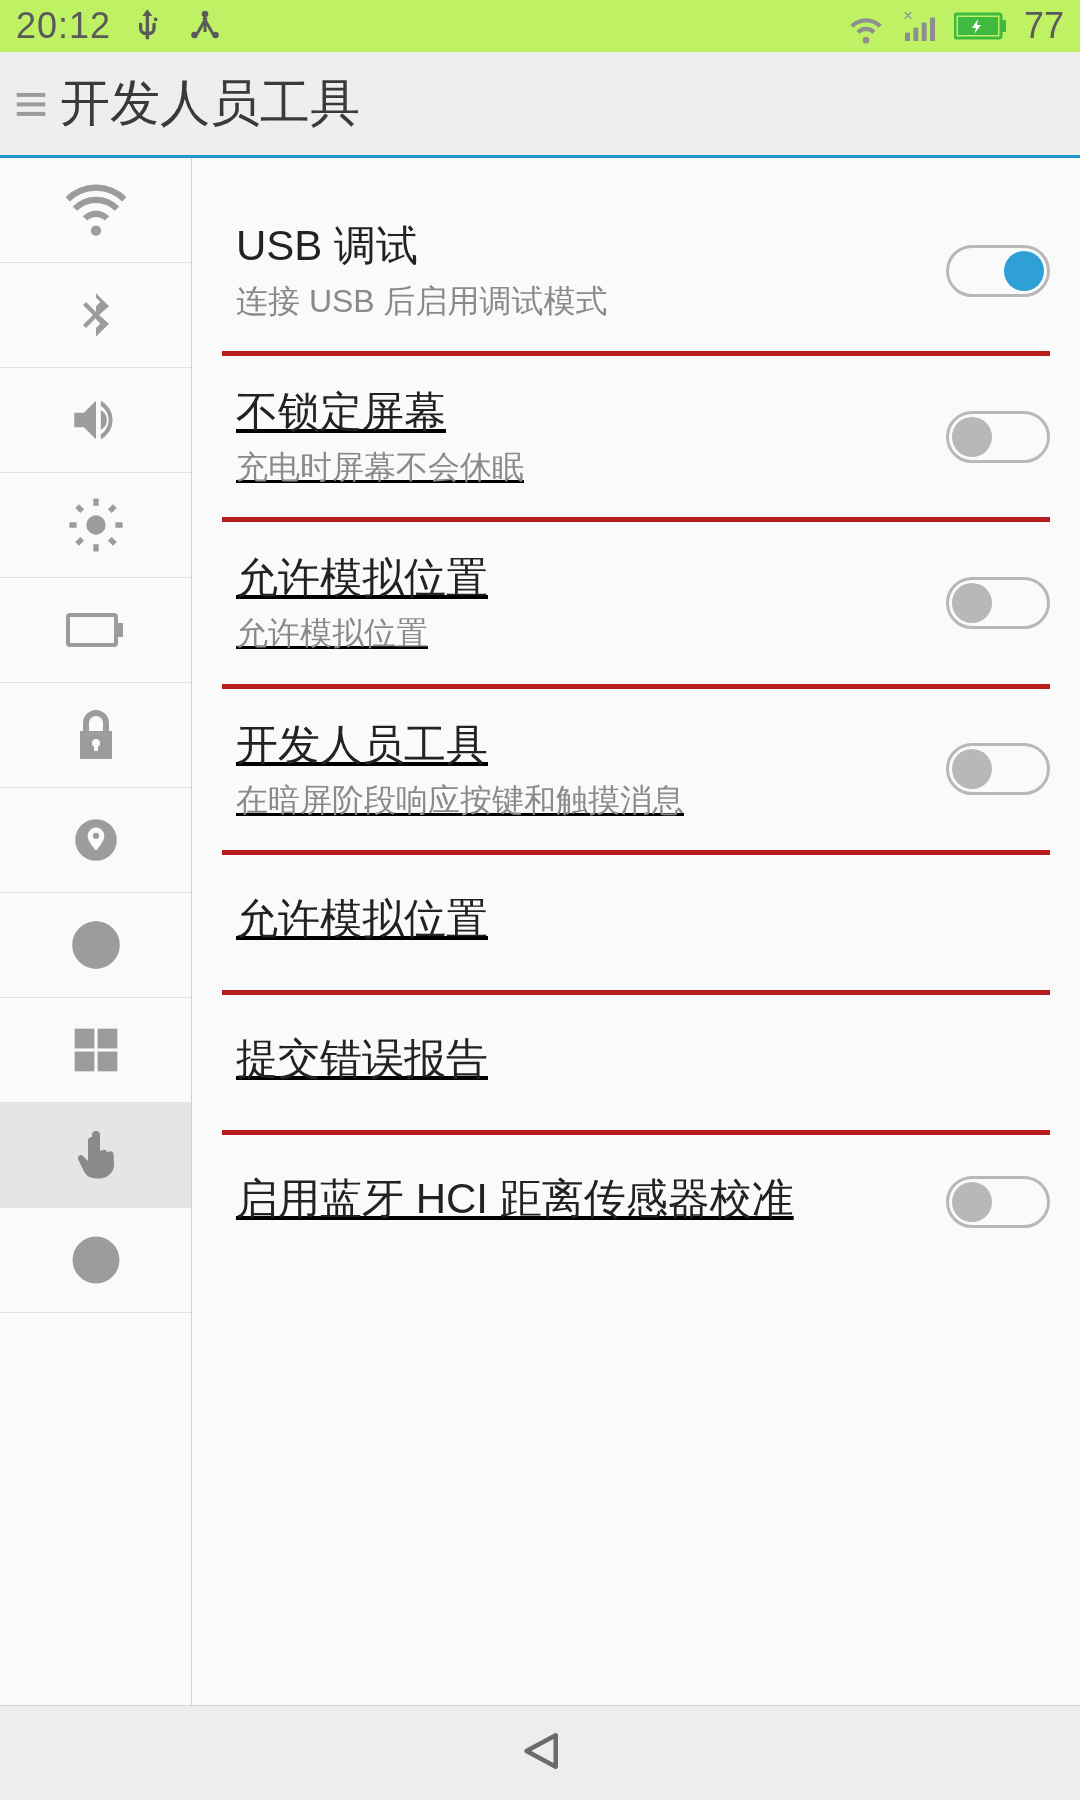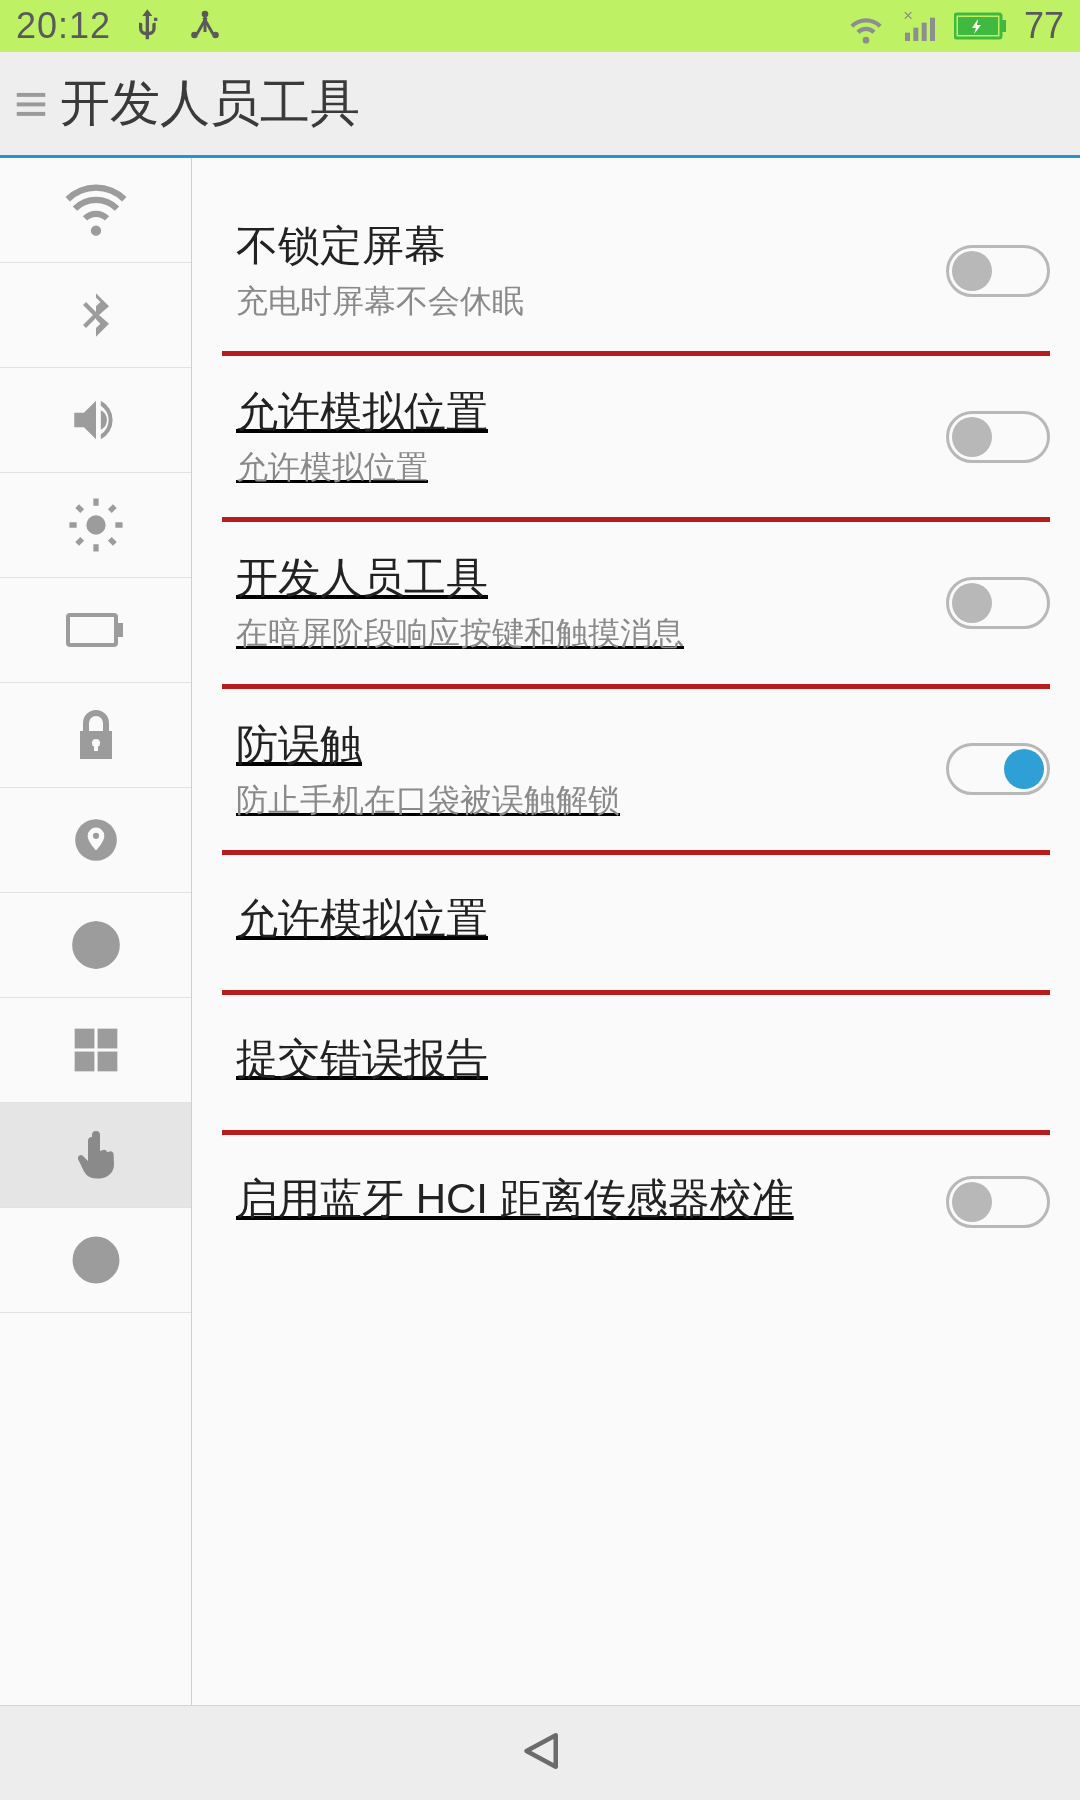--- a/index.html
+++ b/index.html
@@ -255,20 +255,29 @@
       <svg width="50" height="50" viewBox="0 0 24 24" fill="none" stroke="#9c9c9c" stroke-width="2.5">
           <circle cx="12" cy="12" r="10"></circle>
           <circle cx="12" cy="7.5" r="1.2" fill="#9c9c9c" stroke="none"></circle>
           <path d="M12 11v6"></path>
         </svg>
     </div>
   </div>
 
   <div class="main">
 
+    <div class="setting-row">
+      <div class="setting-text">
+        <div class="setting-title">USB 调试</div>
+        <div class="setting-sub">连接 USB 后启用调试模式</div>
+      </div>
+      <div class="toggle on">
+          <div class="knob"></div>
+        </div>
+    </div>
 
     <div class="setting-row">
       <div class="setting-text">
         <div class="setting-title">不锁定屏幕</div>
         <div class="setting-sub">充电时屏幕不会休眠</div>
       </div>
       <div class="toggle off">
           <div class="knob"></div>
         </div>
     </div>
@@ -286,29 +295,20 @@
     <div class="setting-row">
       <div class="setting-text">
         <div class="setting-title">开发人员工具</div>
         <div class="setting-sub">在暗屏阶段响应按键和触摸消息</div>
       </div>
       <div class="toggle off">
           <div class="knob"></div>
         </div>
     </div>
 
-    <div class="setting-row">
-      <div class="setting-text">
-        <div class="setting-title">防误触</div>
-        <div class="setting-sub">防止手机在口袋被误触解锁</div>
-      </div>
-      <div class="toggle on">
-          <div class="knob"></div>
-        </div>
-    </div>
 
     <div class="setting-row">
       <div class="setting-text">
         <div class="setting-title">允许模拟位置</div>
       </div>
     </div>
 
     <div class="setting-row">
       <div class="setting-text">
         <div class="setting-title">提交错误报告</div>

